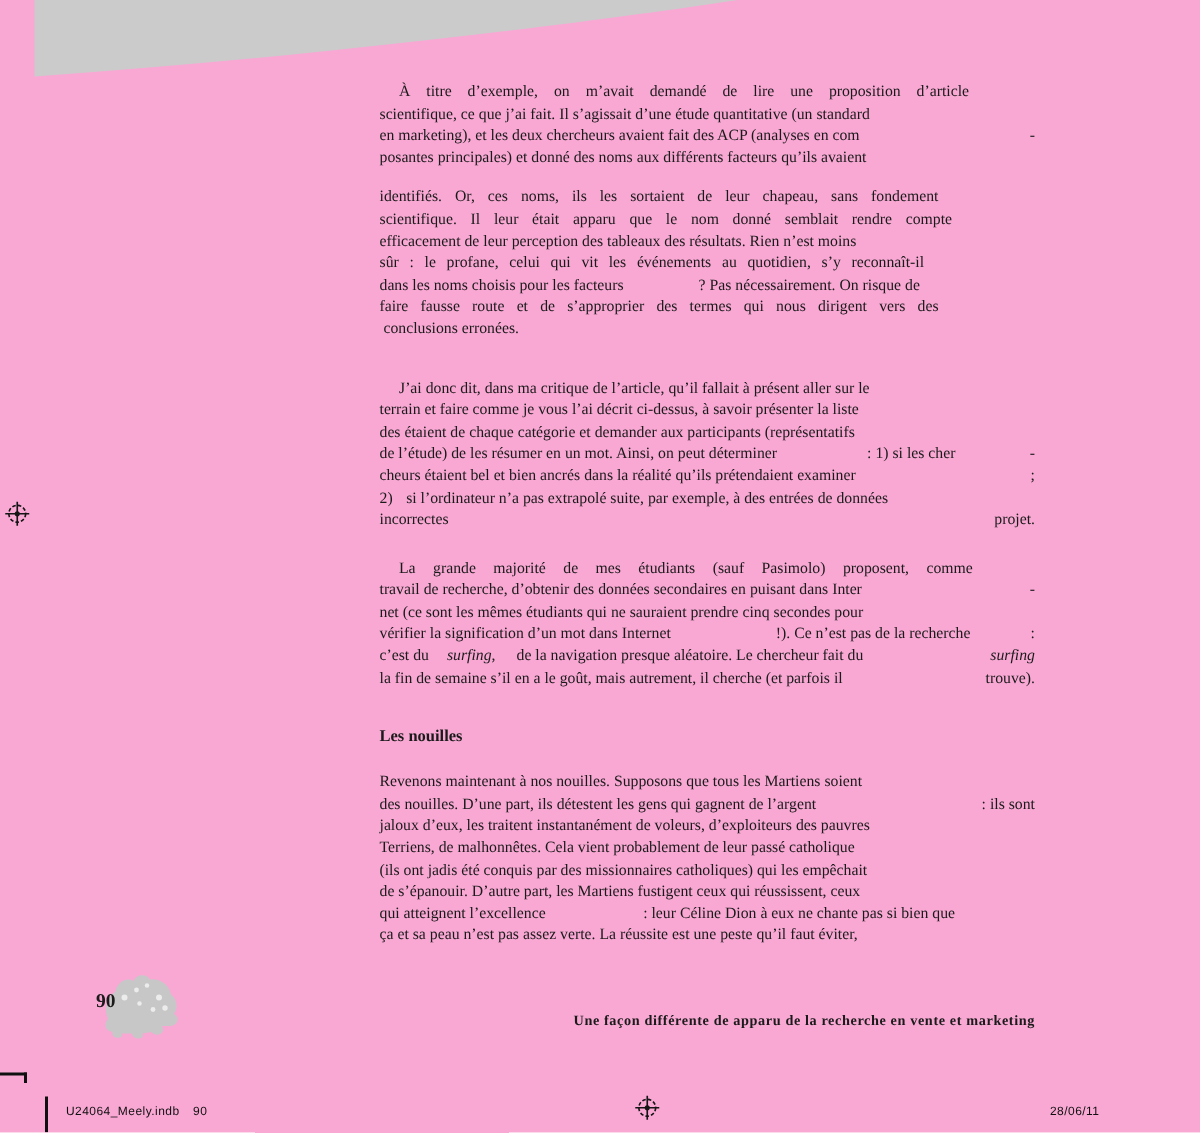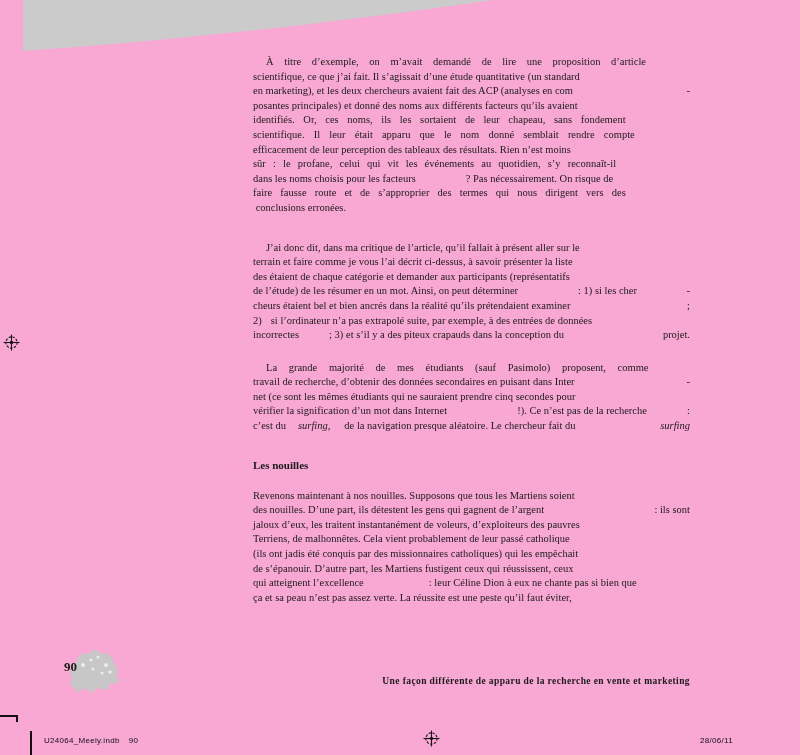--- a/index.html
+++ b/index.html
@@ -53,43 +53,44 @@
     <line x1="0.5" y1="8.5" x2="16.5" y2="8.5" stroke="#151515" stroke-width="1.1"></line>
     <circle cx="8.5" cy="8.5" r="1.7" fill="#151515"></circle>
   </svg>
 
   <div id="text-column">
       <div class="para">
         <div class="line" style="word-spacing: 8px; padding-left: 13px;"><span>À titre d’exemple, on m’avait demandé de lire une proposition d’article</span></div>
         <div class="line"><span>scientifique, ce que j’ai fait. Il s’agissait d’une étude quantitative (un standard</span></div>
         <div class="line"><span>en marketing), et les deux chercheurs avaient fait des ACP (analyses en com</span><span class="tail"><span>-</span></span></div>
         <div class="line"><span>posantes principales) et donné des noms aux différents facteurs qu’ils avaient</span></div>
-        <div class="line" style="word-spacing: 6px;"><span>identifiés. Or, ces noms, ils les sortaient de leur chapeau, sans fondement</span></div>
+        <div class="line" style="word-spacing: 6px; margin-top: 12px;"><span>identifiés. Or, ces noms, ils les sortaient de leur chapeau, sans fondement</span></div>
         <div class="line" style="word-spacing: 6.5px;"><span>scientifique. Il leur était apparu que le nom donné semblait rendre compte</span></div>
         <div class="line"><span>efficacement de leur perception des tableaux des résultats. Rien n’est moins</span></div>
         <div class="line" style="word-spacing: 4.5px;"><span>sûr : le profane, celui qui vit les événements au quotidien, s’y reconnaît-il</span></div>
         <div class="line"><span>dans les noms choisis pour les facteurs</span><span class="gap" style="width: 50px;"></span><span>? Pas nécessairement. On risque de</span></div>
         <div class="line" style="word-spacing: 5.5px;"><span>faire fausse route et de s’approprier des termes qui nous dirigent vers des</span></div>
         <div class="line"><span> conclusions erronées.</span></div>
       </div>
       <div class="para">
         <div class="line" style="padding-left: 13px; align-items: center;"><span>J’ai donc dit, dans ma critique de l’article, qu’il fallait à présent aller sur le</span></div>
         <div class="line"><span>terrain et faire comme je vous l’ai décrit ci-dessus, à savoir présenter la liste</span></div>
         <div class="line"><span>des étaient de chaque catégorie et demander aux participants (représentatifs</span></div>
         <div class="line"><span>de l’étude) de les résumer en un mot. Ainsi, on peut déterminer</span><span class="gap" style="width: 60px;"></span><span>: 1) si les cher</span><span class="tail"><span>-</span></span></div>
         <div class="line"><span>cheurs étaient bel et bien ancrés dans la réalité qu’ils prétendaient examiner</span><span class="tail"><span>;</span></span></div>
         <div class="line"><span>2)</span><span class="gap" style="width: 9px;"></span><span>si l’ordinateur n’a pas extrapolé suite, par exemple, à des entrées de données</span></div>
-        <div class="line"><span>incorrectes</span><span class="gap" style="width: 30px;"></span><span>; 3) et s’il y a des piteux crapauds dans la conception du</span><span class="tail"><span>projet.</span></span></div>
+        <div class="line"><span>incorrectes</span><span class="gap" style="width: 30px;"></span><span class="tail"><span>projet.</span></span></div>
       </div>
       <div class="para">
         <div class="line" style="word-spacing: 9px; padding-left: 13px;"><span>La grande majorité de mes étudiants (sauf Pasimolo) proposent, comme</span></div>
         <div class="line"><span>travail de recherche, d’obtenir des données secondaires en puisant dans Inter</span><span class="tail"><span>-</span></span></div>
         <div class="line"><span>net (ce sont les mêmes étudiants qui ne sauraient prendre cinq secondes pour</span></div>
         <div class="line"><span>vérifier la signification d’un mot dans Internet</span><span class="gap" style="width: 70px;"></span><span>!). Ce n’est pas de la recherche</span><span class="tail"><span>:</span></span></div>
         <div class="line"><span>c’est du</span><span class="gap" style="width: 12px;"></span><span class="it">surfing,</span><span class="gap" style="width: 14px;"></span><span>de la navigation presque aléatoire. Le chercheur fait du</span><span class="tail"><span class="it">surfing</span></span></div>
+        <div class="line"><span>la fin de semaine s’il en a le goût, mais autrement, il cherche (et parfois il</span><span class="tail"><span>trouve).</span></span></div>
       </div>
       <div class="heading">Les nouilles</div>
       <div class="para">
         <div class="line"><span>Revenons maintenant à nos nouilles. Supposons que tous les Martiens soient</span></div>
         <div class="line"><span>des nouilles. D’une part, ils détestent les gens qui gagnent de l’argent</span><span class="tail"><span>: ils sont</span></span></div>
         <div class="line"><span>jaloux d’eux, les traitent instantanément de voleurs, d’exploiteurs des pauvres</span></div>
         <div class="line"><span>Terriens, de malhonnêtes. Cela vient probablement de leur passé catholique</span></div>
         <div class="line"><span>(ils ont jadis été conquis par des missionnaires catholiques) qui les empêchait</span></div>
         <div class="line"><span>de s’épanouir. D’autre part, les Martiens fustigent ceux qui réussissent, ceux</span></div>
         <div class="line"><span>qui atteignent l’excellence</span><span class="gap" style="width: 65px;"></span><span>: leur Céline Dion à eux ne chante pas si bien que</span></div>

